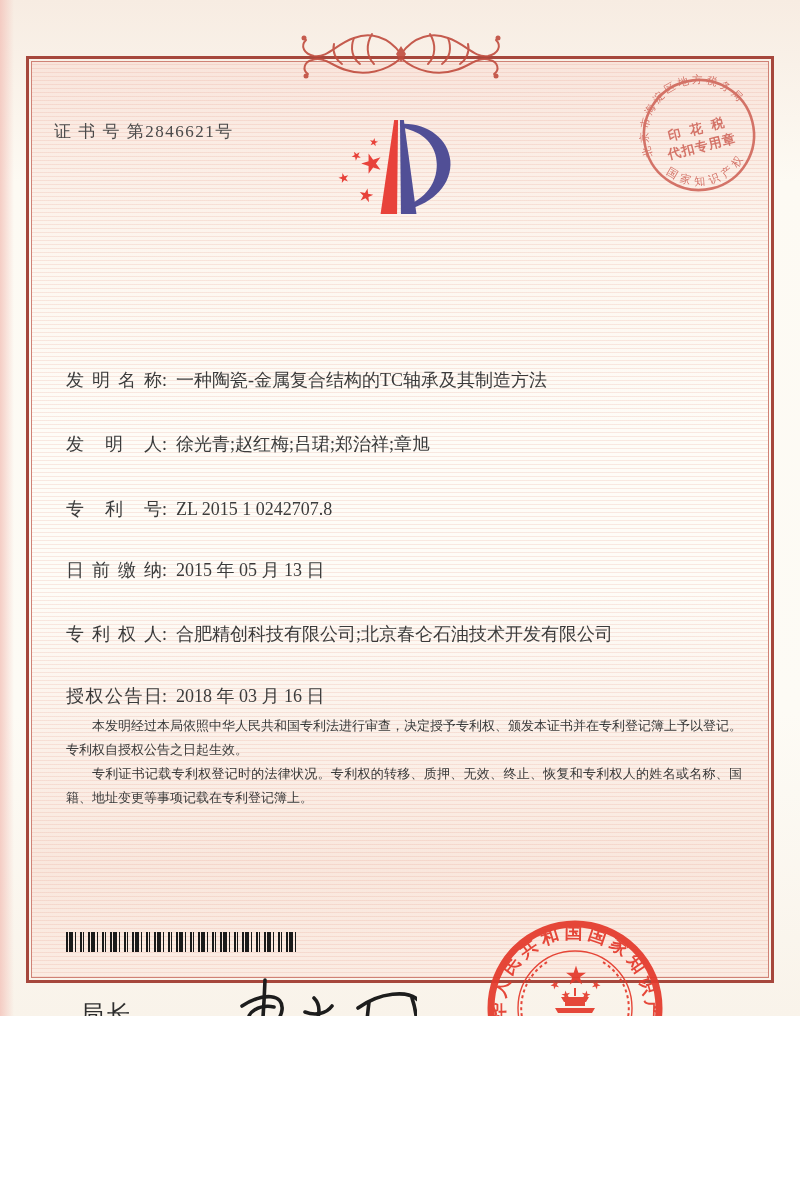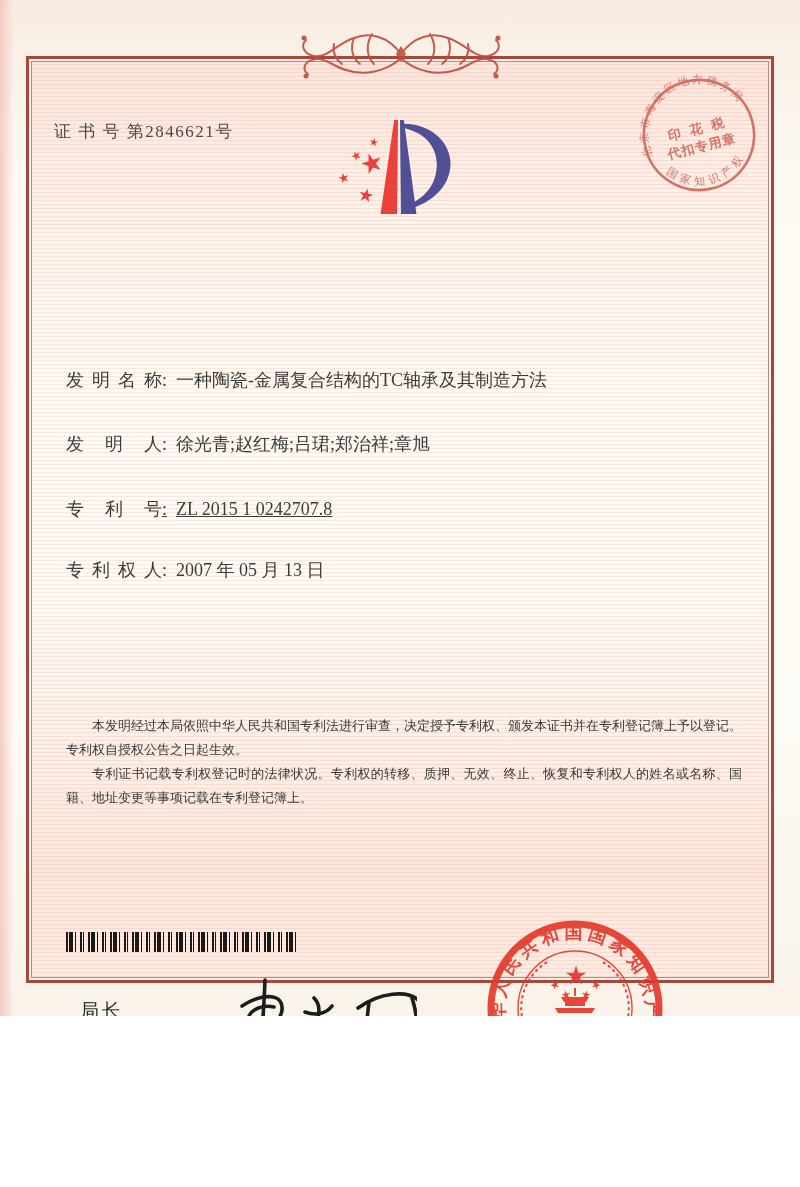--- a/index.html
+++ b/index.html
@@ -34,21 +34,21 @@
   .paras p { margin:0; text-indent:2em; font-size:13px; line-height:1.84; text-align:justify; color:#383838; }
   .barcode {
     left:66px; top:932px; width:232px; height:20px;
     background:repeating-linear-gradient(90deg,
       #1a1a1a 0 2px, transparent 2px 3px,
       #1a1a1a 3px 7px, transparent 7px 9px,
       #1a1a1a 9px 10px, transparent 10px 14px,
       #1a1a1a 14px 16px, transparent 16px 17px,
       #1a1a1a 17px 18px, transparent 18px 22px);
   }
-  .signer { font-family:"Liberation Sans","DejaVu Sans",sans-serif; font-size:19px; color:#2e2e2e; letter-spacing:3px; }
+  .signer { font-family:"Liberation Sans","DejaVu Sans",sans-serif; font-size:24px; color:#2e2e2e; letter-spacing:3px; }
   .signer-title { left:80px; top:998px; }
   .signer-name { left:78px; top:1036px; }
   .signature { left:212px; top:976px; }
   .seal { left:483px; top:916px; }
   .seal-date { left:498px; top:1058px; font-size:20px; letter-spacing:1.5px; color:#1e1e1e; z-index:6; }
   .stamp { left:638px; top:74px; transform:rotate(-14deg); opacity:0.92; }
   .top-ornament { left:276px; top:24px; }
   .flourish-bl { left:22px; top:1072px; }
   .flourish-br { right:22px; top:1072px; transform:scaleX(-1); }
   svg { display:block; }
@@ -125,25 +125,31 @@
     </svg>
   </div>
 
 
   <div class="field" style="top:368px;">
     <span class="f-label">发明名称</span><span class="f-colon">:</span><span>一种陶瓷-金属复合结构的TC轴承及其制造方法</span>
   </div>
   <div class="field" style="top:432px;">
     <span class="f-label">发明人</span><span class="f-colon">:</span><span>徐光青;赵红梅;吕珺;郑治祥;章旭</span>
   </div>
-  <div class="field" style="top:497px;text-decoration:underline;">
+  <div class="field" style="top:497px;">
     <span class="f-label">专利号</span><span class="f-colon">:</span><span>ZL 2015 1 0242707.8</span>
   </div>
   <div class="field" style="top:558px;">
-    <span class="f-label">专利权人</span><span class="f-colon">:</span><span>2007 年 05 月 13 日</span>
+    <span class="f-label">日前缴纳</span><span class="f-colon">:</span><span>2015 年 05 月 13 日</span>
+  </div>
+  <div class="field" style="top:622px;">
+    <span class="f-label">专利权人</span><span class="f-colon">:</span><span>合肥精创科技有限公司;北京春仑石油技术开发有限公司</span>
+  </div>
+  <div class="field" style="top:684px;">
+    <span class="f-label">授权公告日</span><span class="f-colon">:</span><span>2018 年 03 月 16 日</span>
   </div>
 
   <div class="abs paras">
     <p>本发明经过本局依照中华人民共和国专利法进行审查，决定授予专利权、颁发本证书并在专利登记簿上予以登记。专利权自授权公告之日起生效。</p>
     <p>专利证书记载专利权登记时的法律状况。专利权的转移、质押、无效、终止、恢复和专利权人的姓名或名称、国籍、地址变更等事项记载在专利登记簿上。</p>
   </div>
 
   <div class="abs barcode"></div>
 
   <div class="abs signer signer-title">局长</div>

